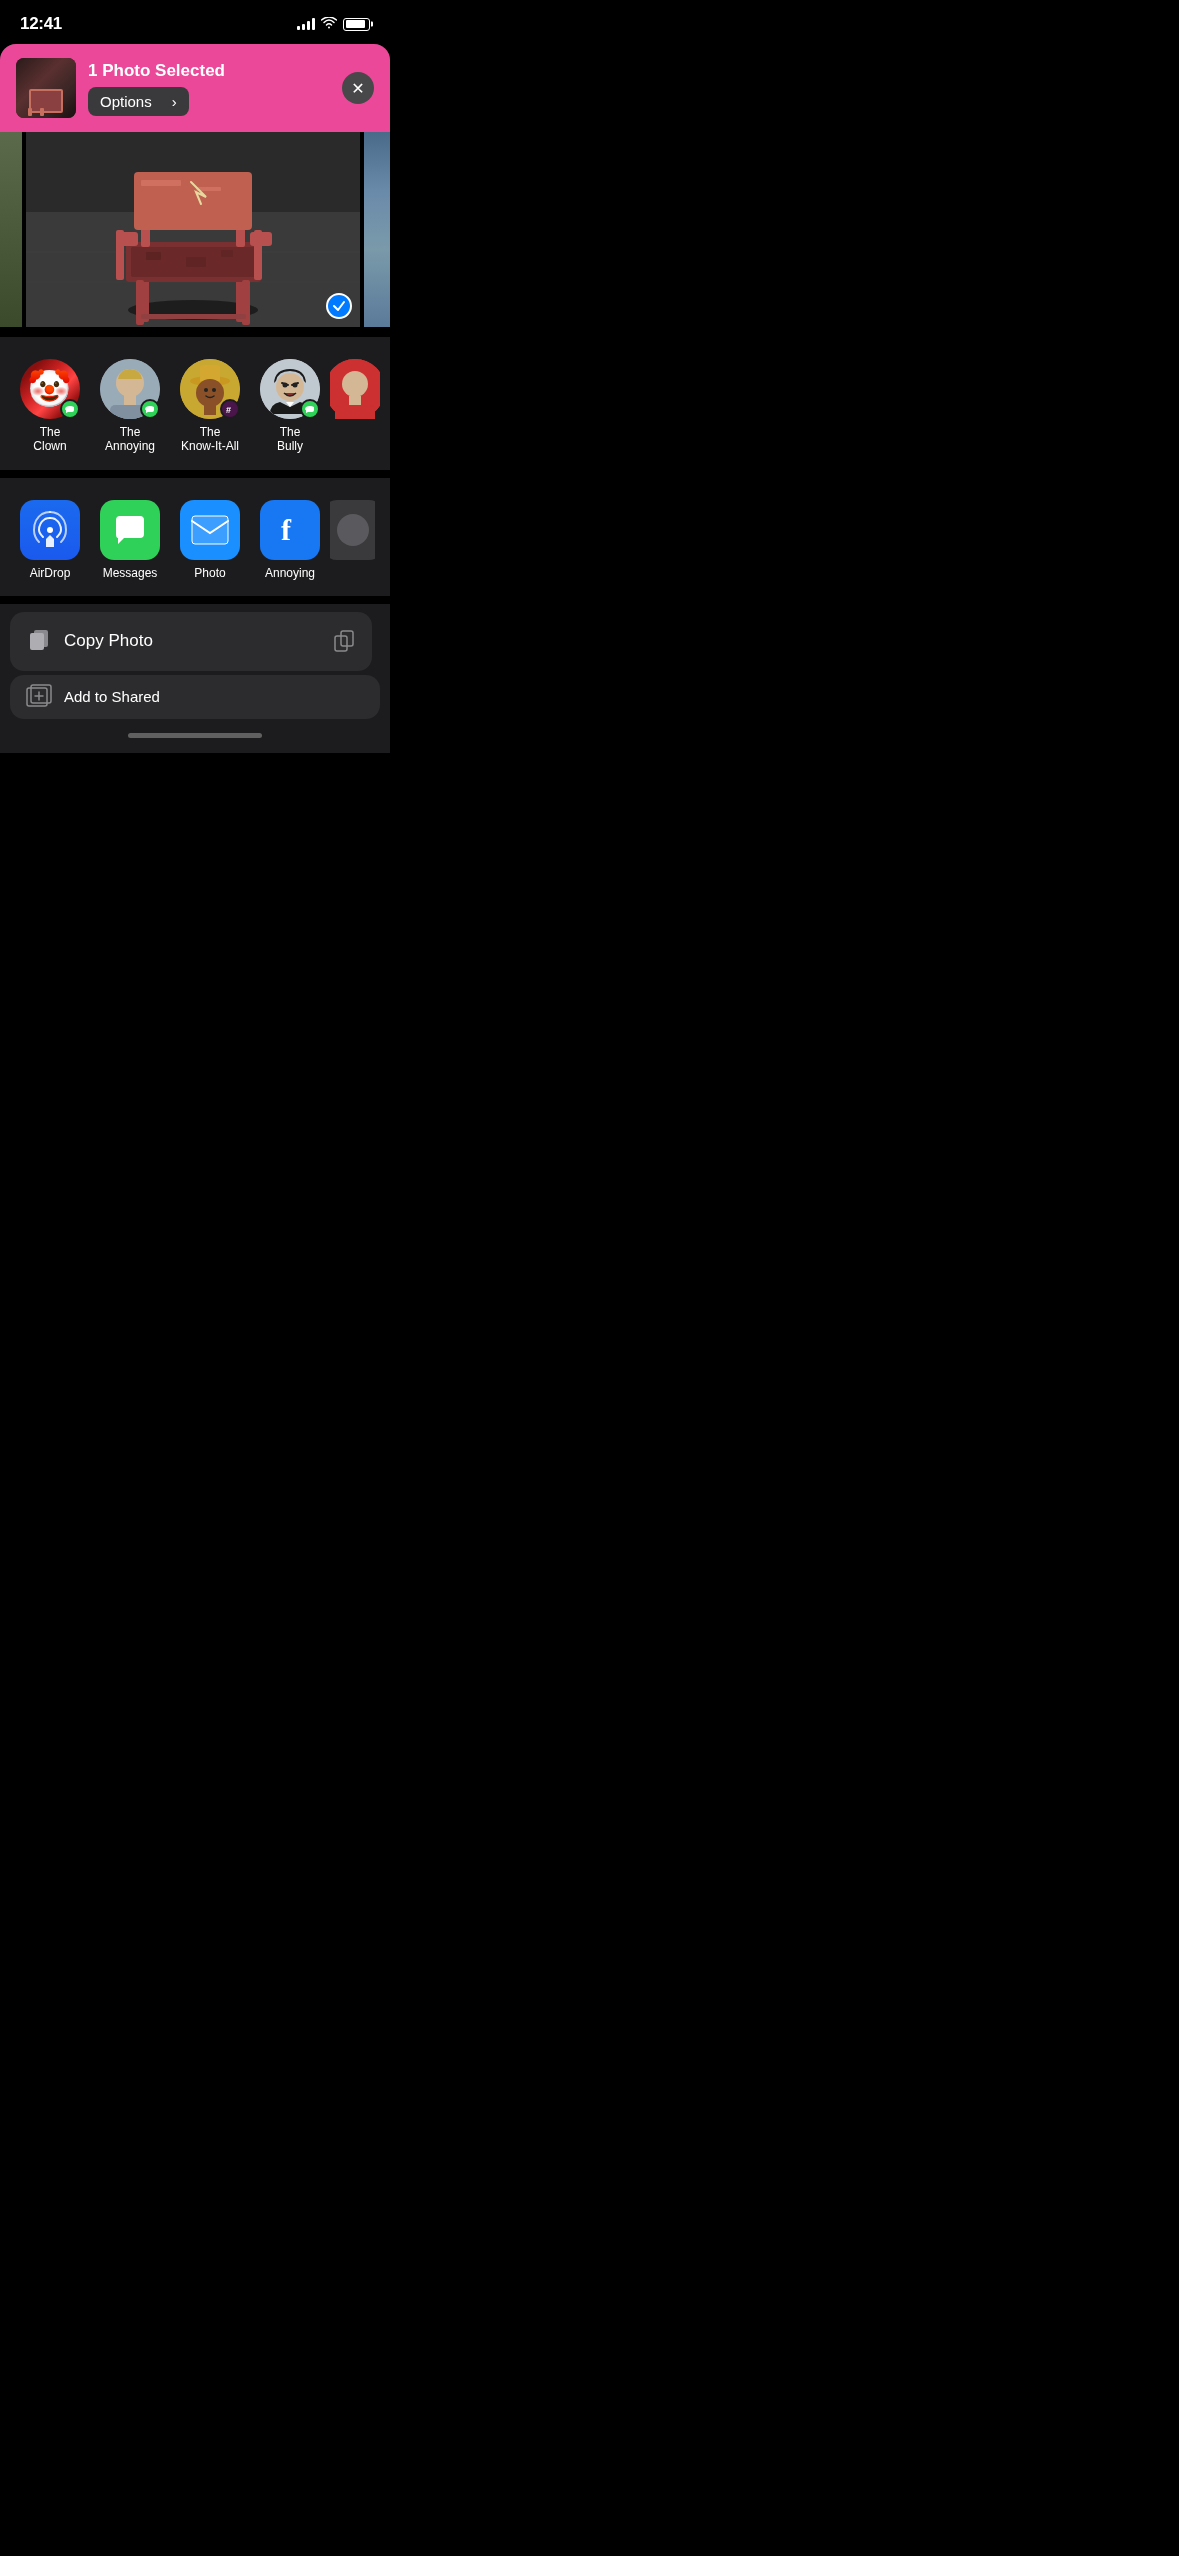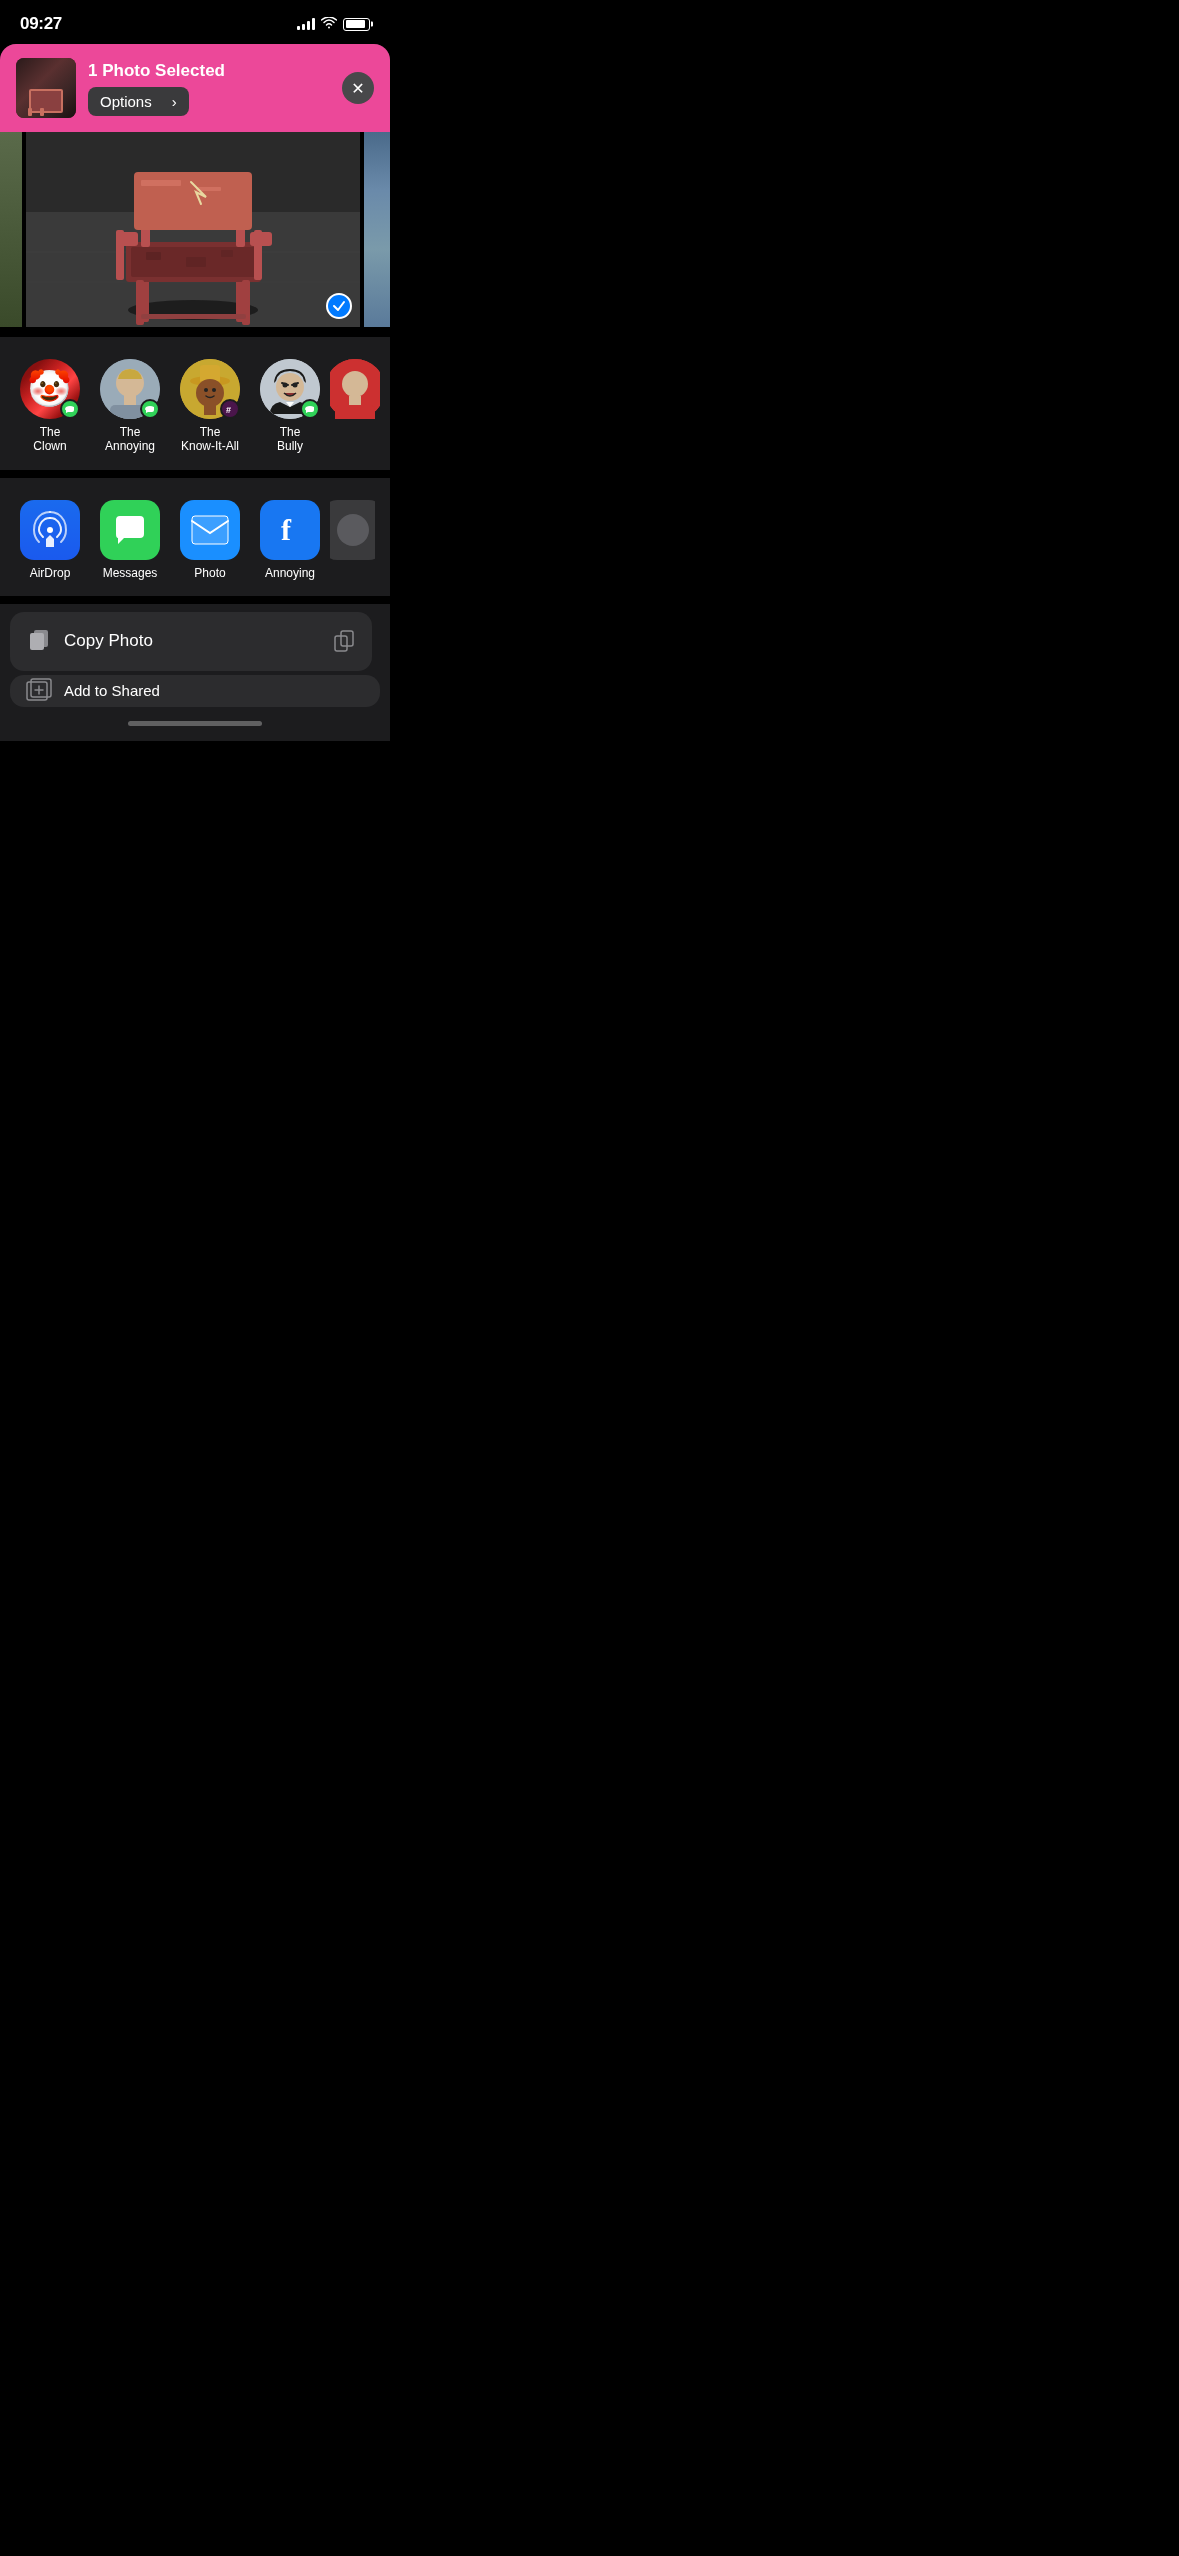--- a/index.html
+++ b/index.html
@@ -468,28 +468,28 @@
     
     .bottom-partial {
       background: #2c2c2e;
       border-radius: 14px;
       margin: 4px 10px 0 10px;
       padding: 14px 16px;
       display: flex;
       align-items: center;
       justify-content: space-between;
       overflow: hidden;
-      height: 32px;
+      height: 44px;
     }
   </style>
 </head>
 <body>
 
 <div class="status-bar">
-  <div class="status-time">09:27</div>
+  <div class="status-time">12:41</div>
   <div class="status-icons">
     <div class="signal-bars">
       <div class="signal-bar" style="height:4px"></div>
       <div class="signal-bar" style="height:6px"></div>
       <div class="signal-bar" style="height:9px"></div>
       <div class="signal-bar" style="height:12px"></div>
     </div>
     <div style="font-size:14px">
       <svg width="16" height="12" viewBox="0 0 16 12">
         <path d="M8 10.5 L8 10.5" stroke="white" stroke-width="2" stroke-linecap="round"></path>

